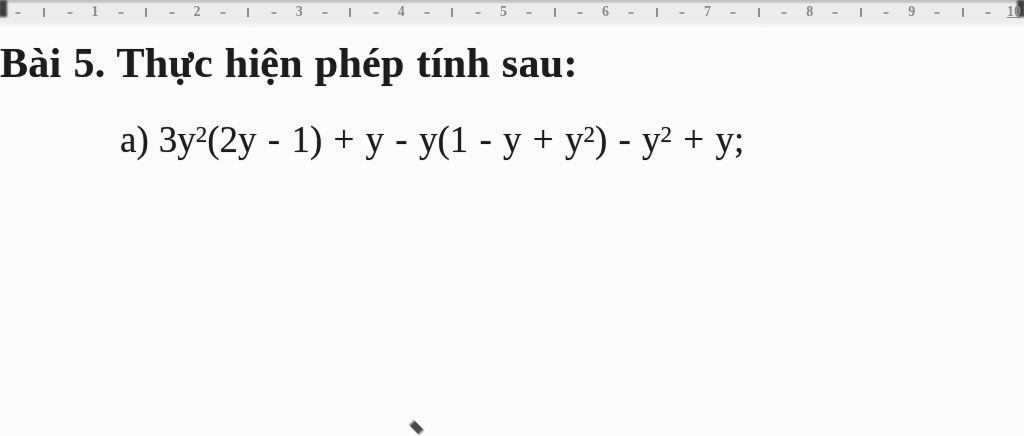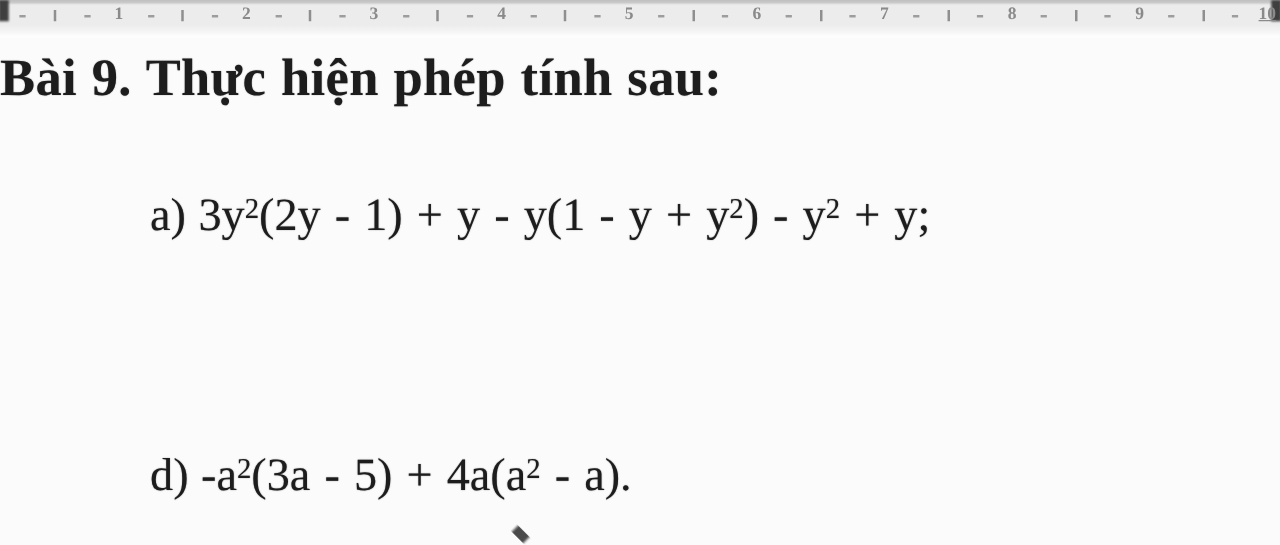--- a/index.html
+++ b/index.html
@@ -50,21 +50,21 @@
     position:absolute; left:120px;
     font-size:37px; line-height:46px; font-weight:400;
     word-spacing:2px; white-space:nowrap;
     text-shadow:0 0 1px rgba(10,10,10,.55);
   }
   .problem .label{ margin-right:10px; }
   .problem .sup{
     font-size:23px; line-height:0;
     position:relative; top:-0.42em;
   }
-  .p-a{ top:117px;margin-top:33px; }
+  .p-a{ top:117px; }
   .p-b{ top:200px; }
   .p-c{ top:282px; }
   .p-d{ top:358px; }
 
   
   .artifact{
     position:absolute; left:410px; top:421px;
     width:13px; height:13px; background:#4a4a4a;
     transform:rotate(45deg) scaleY(.55);
     filter:blur(1px);
@@ -115,27 +115,24 @@
         <span class="dash" style="left: 835.2px;"></span>
         <span class="tick" style="left: 860.8px;"></span>
         <span class="dash" style="left: 886.3px;"></span>
         <span class="num" style="left: 911.8px;">9</span>
         <span class="dash" style="left: 937.3px;"></span>
         <span class="tick" style="left: 962.9px;"></span>
         <span class="dash" style="left: 988.4px;"></span>
         <span class="num" style="left: 1013.9px; text-decoration: underline;">10</span>
       </div>
 
-    <div class="heading">Bài 9. Thực hiện phép tính sau:</div>
+    <div class="heading">Bài 5. Thực hiện phép tính sau:</div>
 
     <div class="problem p-a">
       <span class="label">a)</span><span class="expr"><span>3y</span><span class="sup">2</span><span>(2y - 1) + y - y(1 - y + y</span><span class="sup">2</span><span>) - y</span><span class="sup">2</span><span> + y;</span></span>
     </div>
 
 
 
-    <div class="problem p-d">
-      <span class="label">d)</span><span class="expr"><span>-a</span><span class="sup">2</span><span>(3a - 5) + 4a(a</span><span class="sup">2</span><span> - a).</span></span>
-    </div>
 
     <div class="artifact"></div>
   </div>
 </div>
 
 </body></html>

